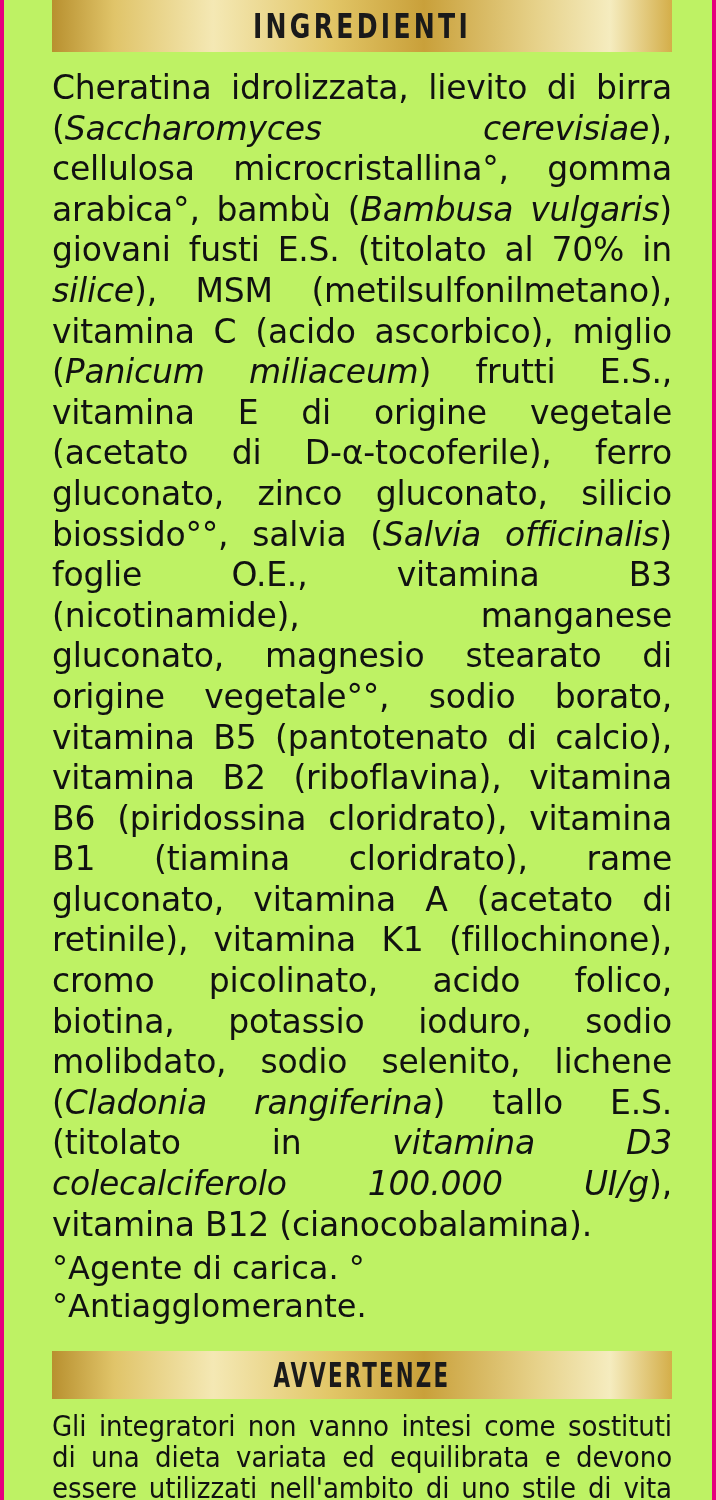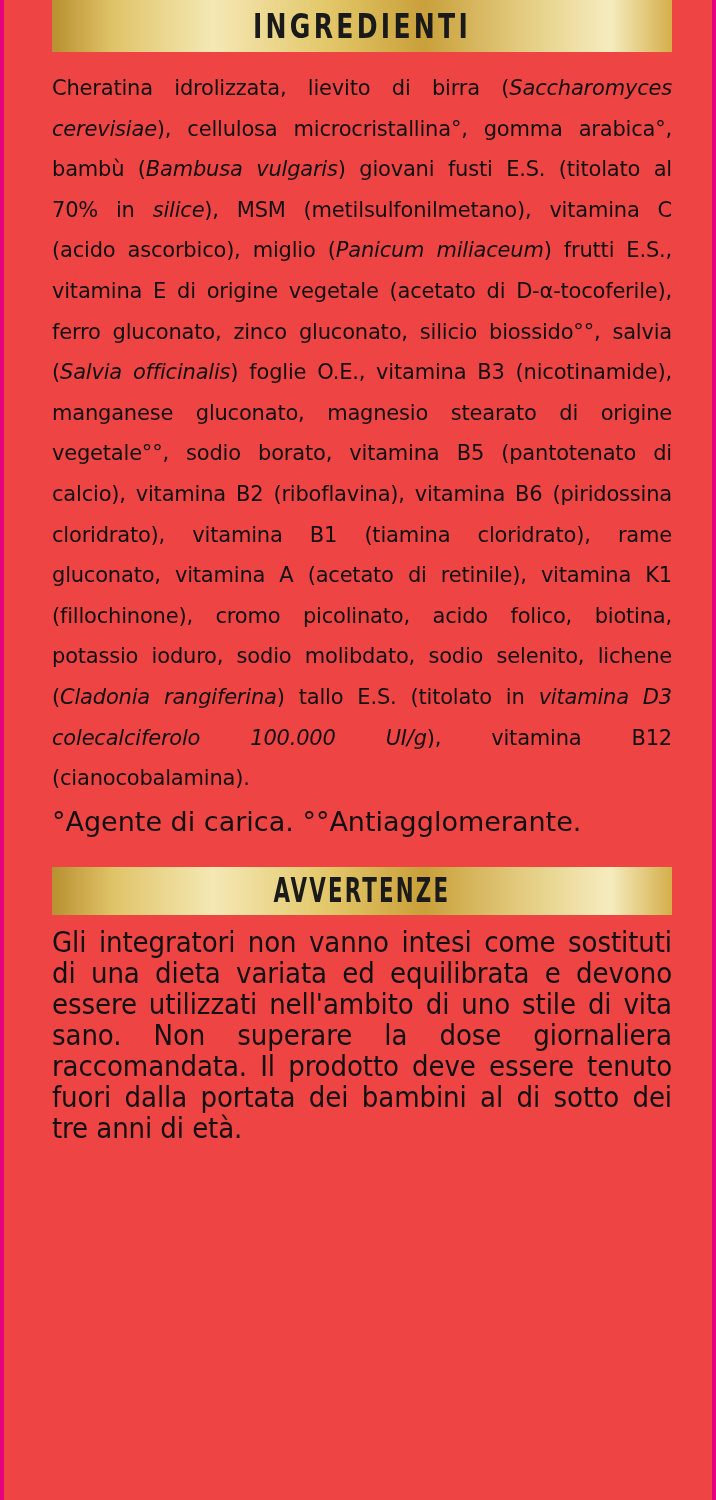--- a/index.html
+++ b/index.html
@@ -18,21 +18,21 @@
   
   .label-frame {
     position: absolute;
     left: 0;
     top: 0;
     width: 716px;
     height: 1500px;
     box-sizing: border-box;
     border-left: 4px solid #e6007e;
     border-right: 4px solid #e6007e;
-    background: #ef4444;
+    background: #bef264;
   }
 
   .content {
     position: absolute;
     left: 48px;
     top: 0;
     width: 620px;
     height: 1500px;
   }
 
@@ -80,34 +80,34 @@
     margin-bottom: 12px;
   }
   .gold-bar.warn .bar-title {
     font-size: 33px;
     letter-spacing: 3px;
     transform: scaleX(0.72);
   }
 
   .ingredients-text {
     font-family: "DejaVu Sans", sans-serif;
-    font-size: 21px;
+    font-size: 33px;
     line-height: 40.6px;
     color: #111111;
     text-align: justify;
     text-justify: inter-word;
     hyphens: manual;
     margin: 0;
     letter-spacing: -0.2px;
   }
   .ingredients-text i { font-style: italic; }
 
   .footnotes {
     font-family: "DejaVu Sans", sans-serif;
-    font-size: 27px;
+    font-size: 32px;
     line-height: 38px;
     color: #111111;
     margin: 4px 0 0 0;
   }
 
   .distinctive {
     font-family: "DejaVu Sans", sans-serif;
     font-size: 27px;
     line-height: 35px;
     font-weight: bold;

